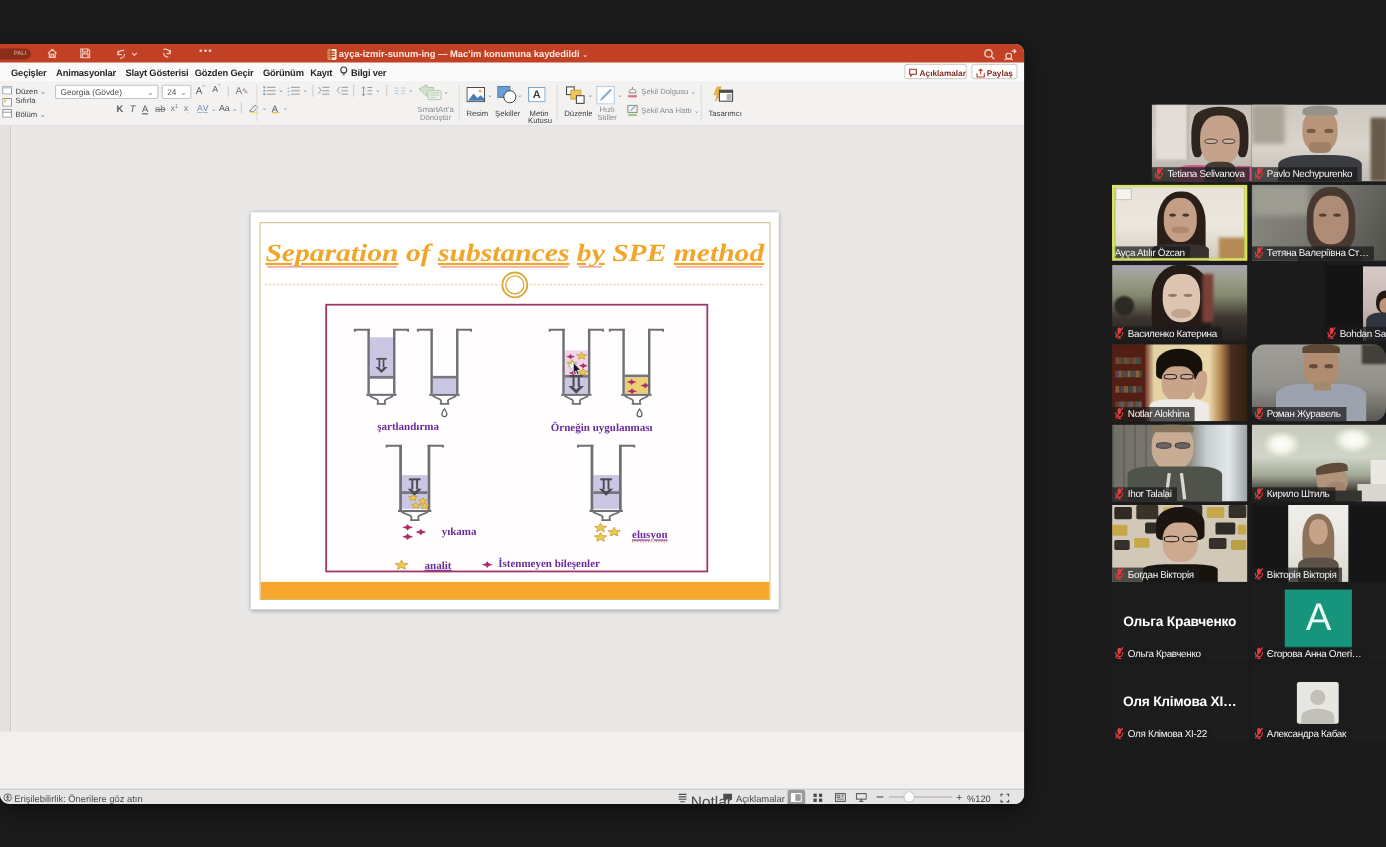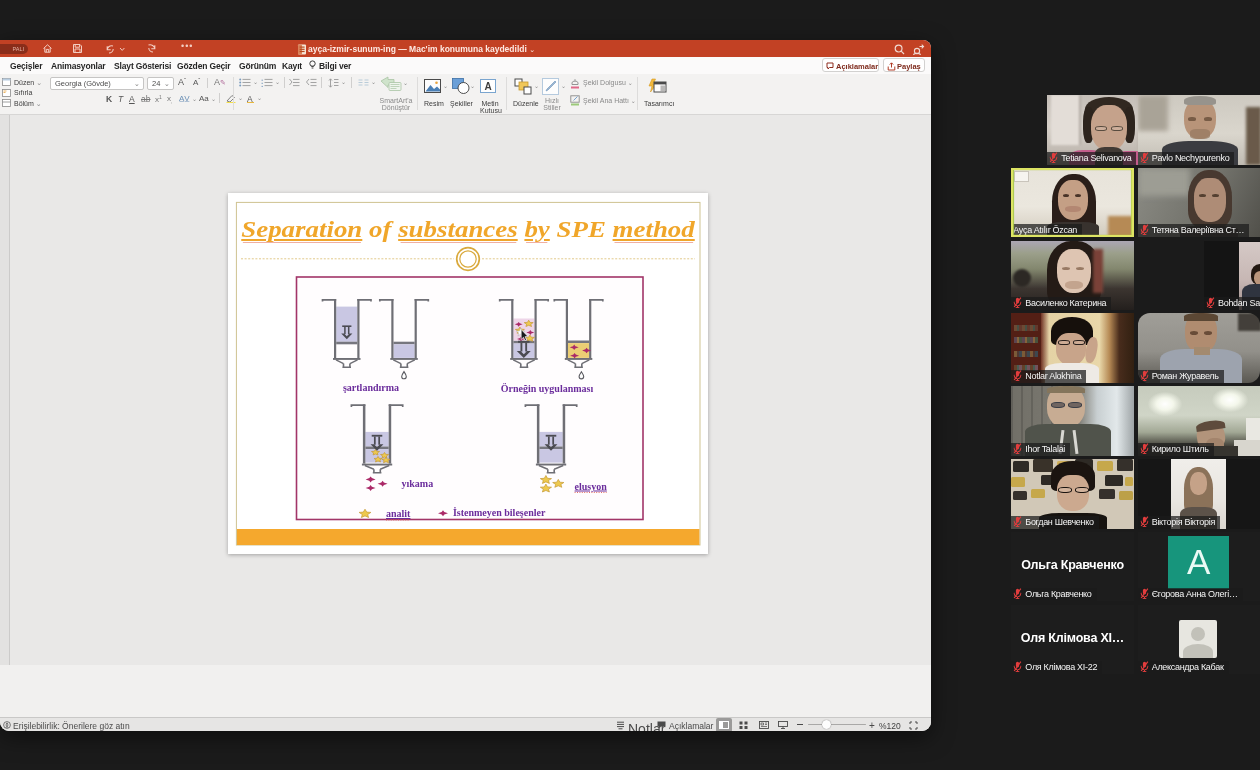--- a/index.html
+++ b/index.html
@@ -607,21 +607,21 @@
           <div class="abs" style="left:40px;top:2px;width:44px;height:30px;background:#1c1410;border-radius:48% 48% 14% 14%;"></div>
           <div class="abs" style="left:46px;top:16px;width:32px;height:36px;background:#cfa98c;border-radius:40% 40% 44% 44%;"></div>
           <div class="abs" style="left:47px;top:28px;width:14px;height:6px;border:1.6px solid #18120e;border-radius:40%;background:rgba(255,255,255,.12);"></div>
           <div class="abs" style="left:64px;top:28px;width:14px;height:6px;border:1.6px solid #18120e;border-radius:40%;background:rgba(255,255,255,.12);"></div>
           <div class="abs" style="left:28px;top:54px;width:68px;height:16px;background:#17130f;border-radius:30% 30% 0 0;"></div>
         </div>
         <div class="lbl"><svg width="9" height="11" viewBox="0 0 9 11">
             <rect x="2.9" y="0.8" width="3.2" height="5.6" rx="1.6" fill="#e23d3d"></rect>
             <path d="M1.3 4.8 v0.9 a3.2 3.2 0 0 0 6.4 0 v-0.9 M4.5 9 v1.6 M2.7 10.6 h3.6" fill="none" stroke="#e23d3d" stroke-width="1"></path>
             <path d="M1.2 10 L7.8 0.6" stroke="#e23d3d" stroke-width="1.2"></path>
-          </svg><span>Богдан Шевченко</span></div>
+          </svg><span>Богдан Вікторія</span></div>
       </div>
 <div class="tile" style="left:1137.7px;top:459.0px;">
         <div class="ph">
           <div class="abs" style="left:0px;top:0px;width:123px;height:70px;background:#161616;"></div>
           <div class="abs" style="left:33px;top:0px;width:55px;height:70px;overflow:hidden;">
             <div class="abs" style="left:0px;top:0px;width:55px;height:70px;background:linear-gradient(180deg,#f0eeea,#e8e5e0 60%,#dad6ce);"></div>
             <div class="abs" style="left:13px;top:8px;width:29px;height:46px;background:#8d7257;border-radius:46% 46% 18% 18%;"></div>
             <div class="abs" style="left:19px;top:13px;width:17px;height:23px;background:#c8a285;border-radius:44% 44% 46% 46%;"></div>
             <div class="abs" style="left:9px;top:48px;width:37px;height:22px;background:#5d5248;border-radius:32% 32% 0 0;"></div>
           </div>

